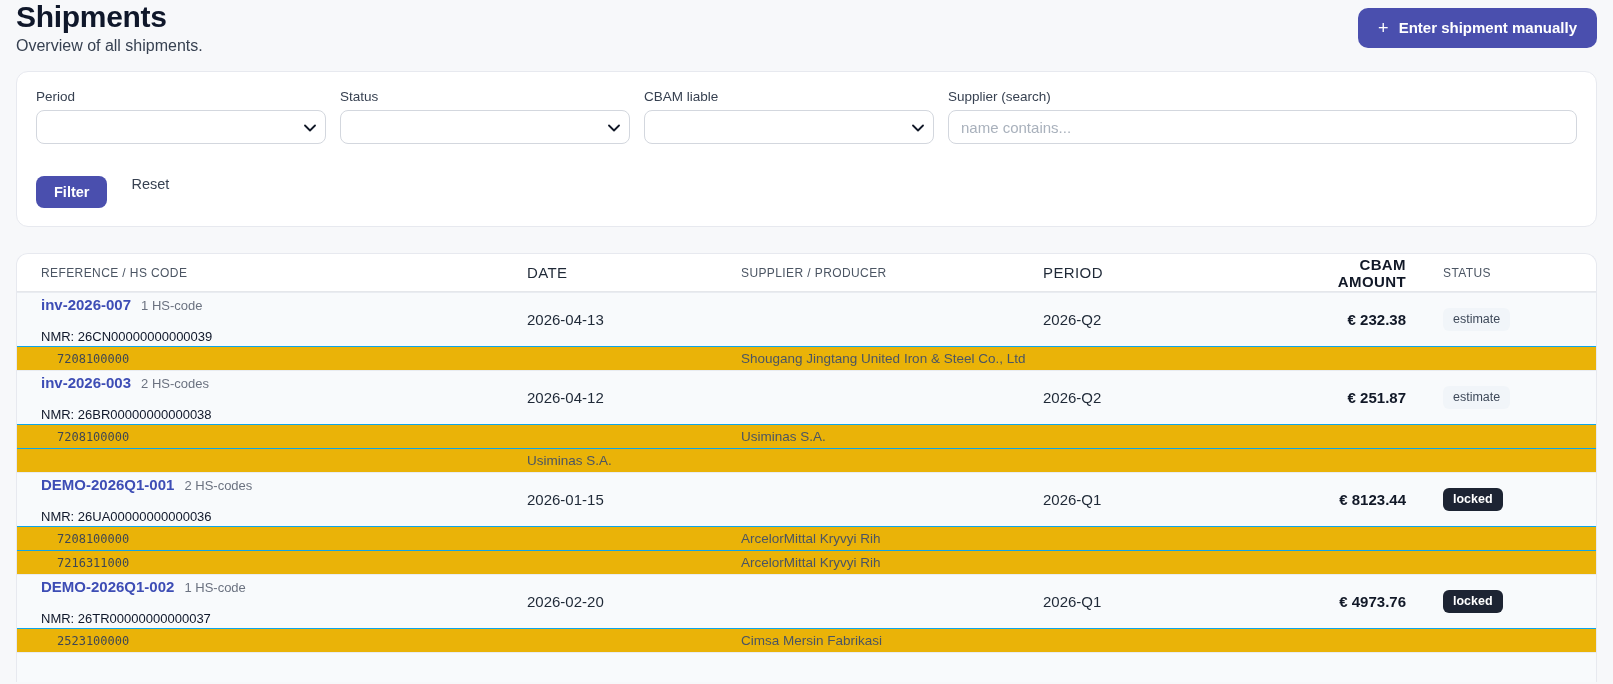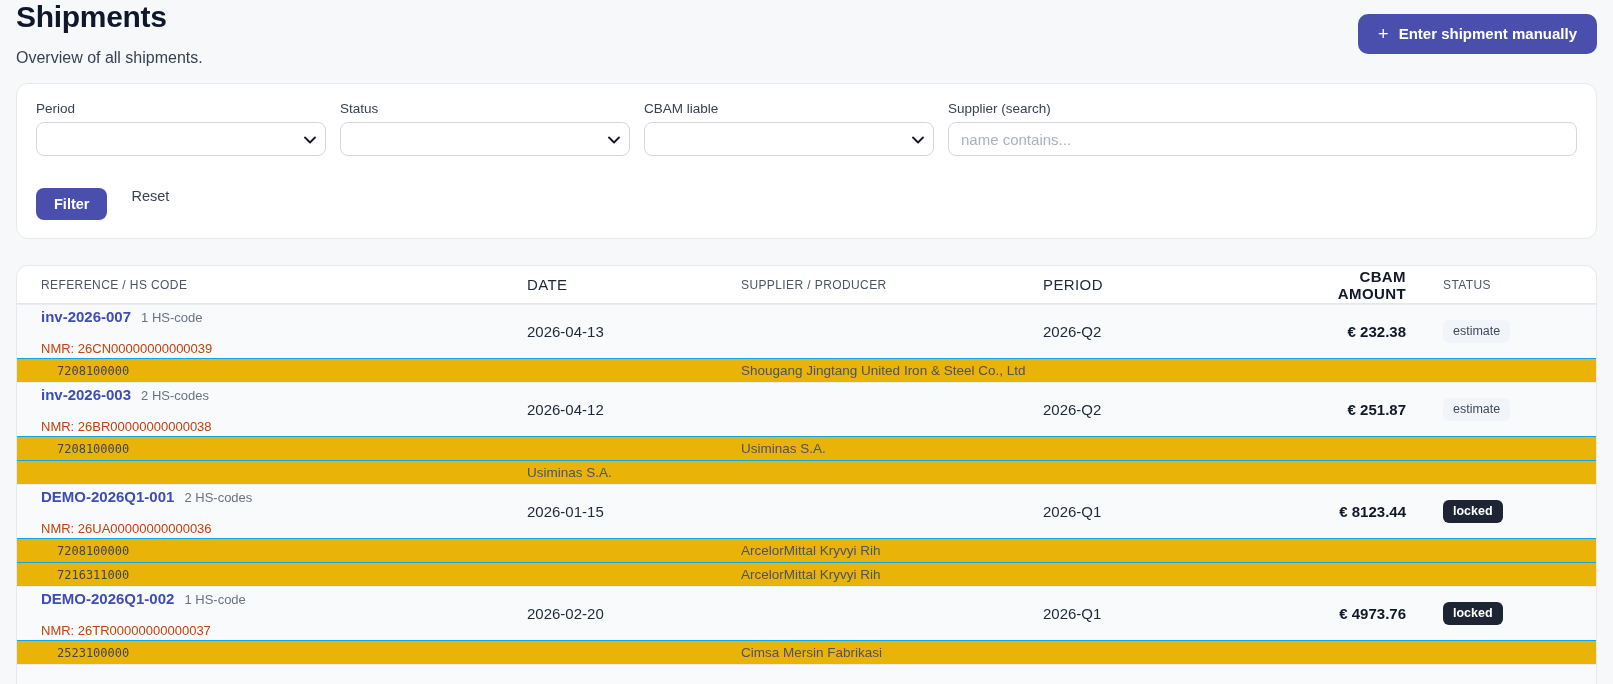--- a/index.html
+++ b/index.html
@@ -9,21 +9,21 @@
     font-family: "Liberation Sans", sans-serif;
     color: #111827;
   }
   .page { padding: 0 16px; }
 
   
   .page-header {
     display: flex; justify-content: space-between; align-items: center;
   }
   .page-title { font-size: 30px; font-weight: 800; color: #0f172a; letter-spacing: -0.3px; }
-  .page-subtitle { font-size: 16px; color: #374151; margin-top: 15px; }
+  .page-subtitle { font-size: 16px; color: #374151; margin-top: 3px; }
   .add-btn {
     display: inline-flex; align-items: center; gap: 10px;
     background: var(--accent, #4a4fae); color: #fff;
     border: none; border-radius: 10px;
     padding: 11px 20px; font-size: 15px; font-weight: 700;
     font-family: inherit; cursor: pointer;
   }
   .add-btn .plus { font-size: 18px; font-weight: 400; line-height: 1; }
 
   
@@ -69,21 +69,21 @@
   .cell--ref   { padding-left: 24px; }
   .cell--amount{ text-align: right; }
   .cell--status{ padding-left: 28px; }
   .trow--main { height: 54px; background: #f8fafc; border-top: 1px solid #e9ecf1; }
   .trow--sub  { height: 24px; background: #eab308; border-top: 1px solid #0ea5e9; }
   .trow--stub { height: 30px; background: #f8fafc; border-top: 1px solid #e9ecf1; }
 
   .ref-line1 { display: flex; align-items: baseline; }
   .ref-link { font-size: 15px; font-weight: 700; color: var(--link, #3d4db5); cursor: pointer; }
   .hs-count { font-size: 13px; color: #6b7280; margin-left: 10px; }
-  .nmr { font-size: 13px; color: #c2410c; margin-top: 16px; }
+  .nmr { font-size: 13px; color: #0f172a; margin-top: 16px; }
   .cell--date, .cell--period { font-size: 15px; color: #1f2937; }
   .cell--amount { font-size: 15px; font-weight: 700; color: #111827; }
   .cell--hscode {
     padding-left: 40px;
     font-family: "DejaVu Sans Mono", monospace;
     font-size: 12px; color: #3f4753;
   }
   .cell--subsupplier { font-size: 13.5px; color: #4b5563; }
   .badge {
     display: inline-block; border-radius: 6px; padding: 4px 10px;

